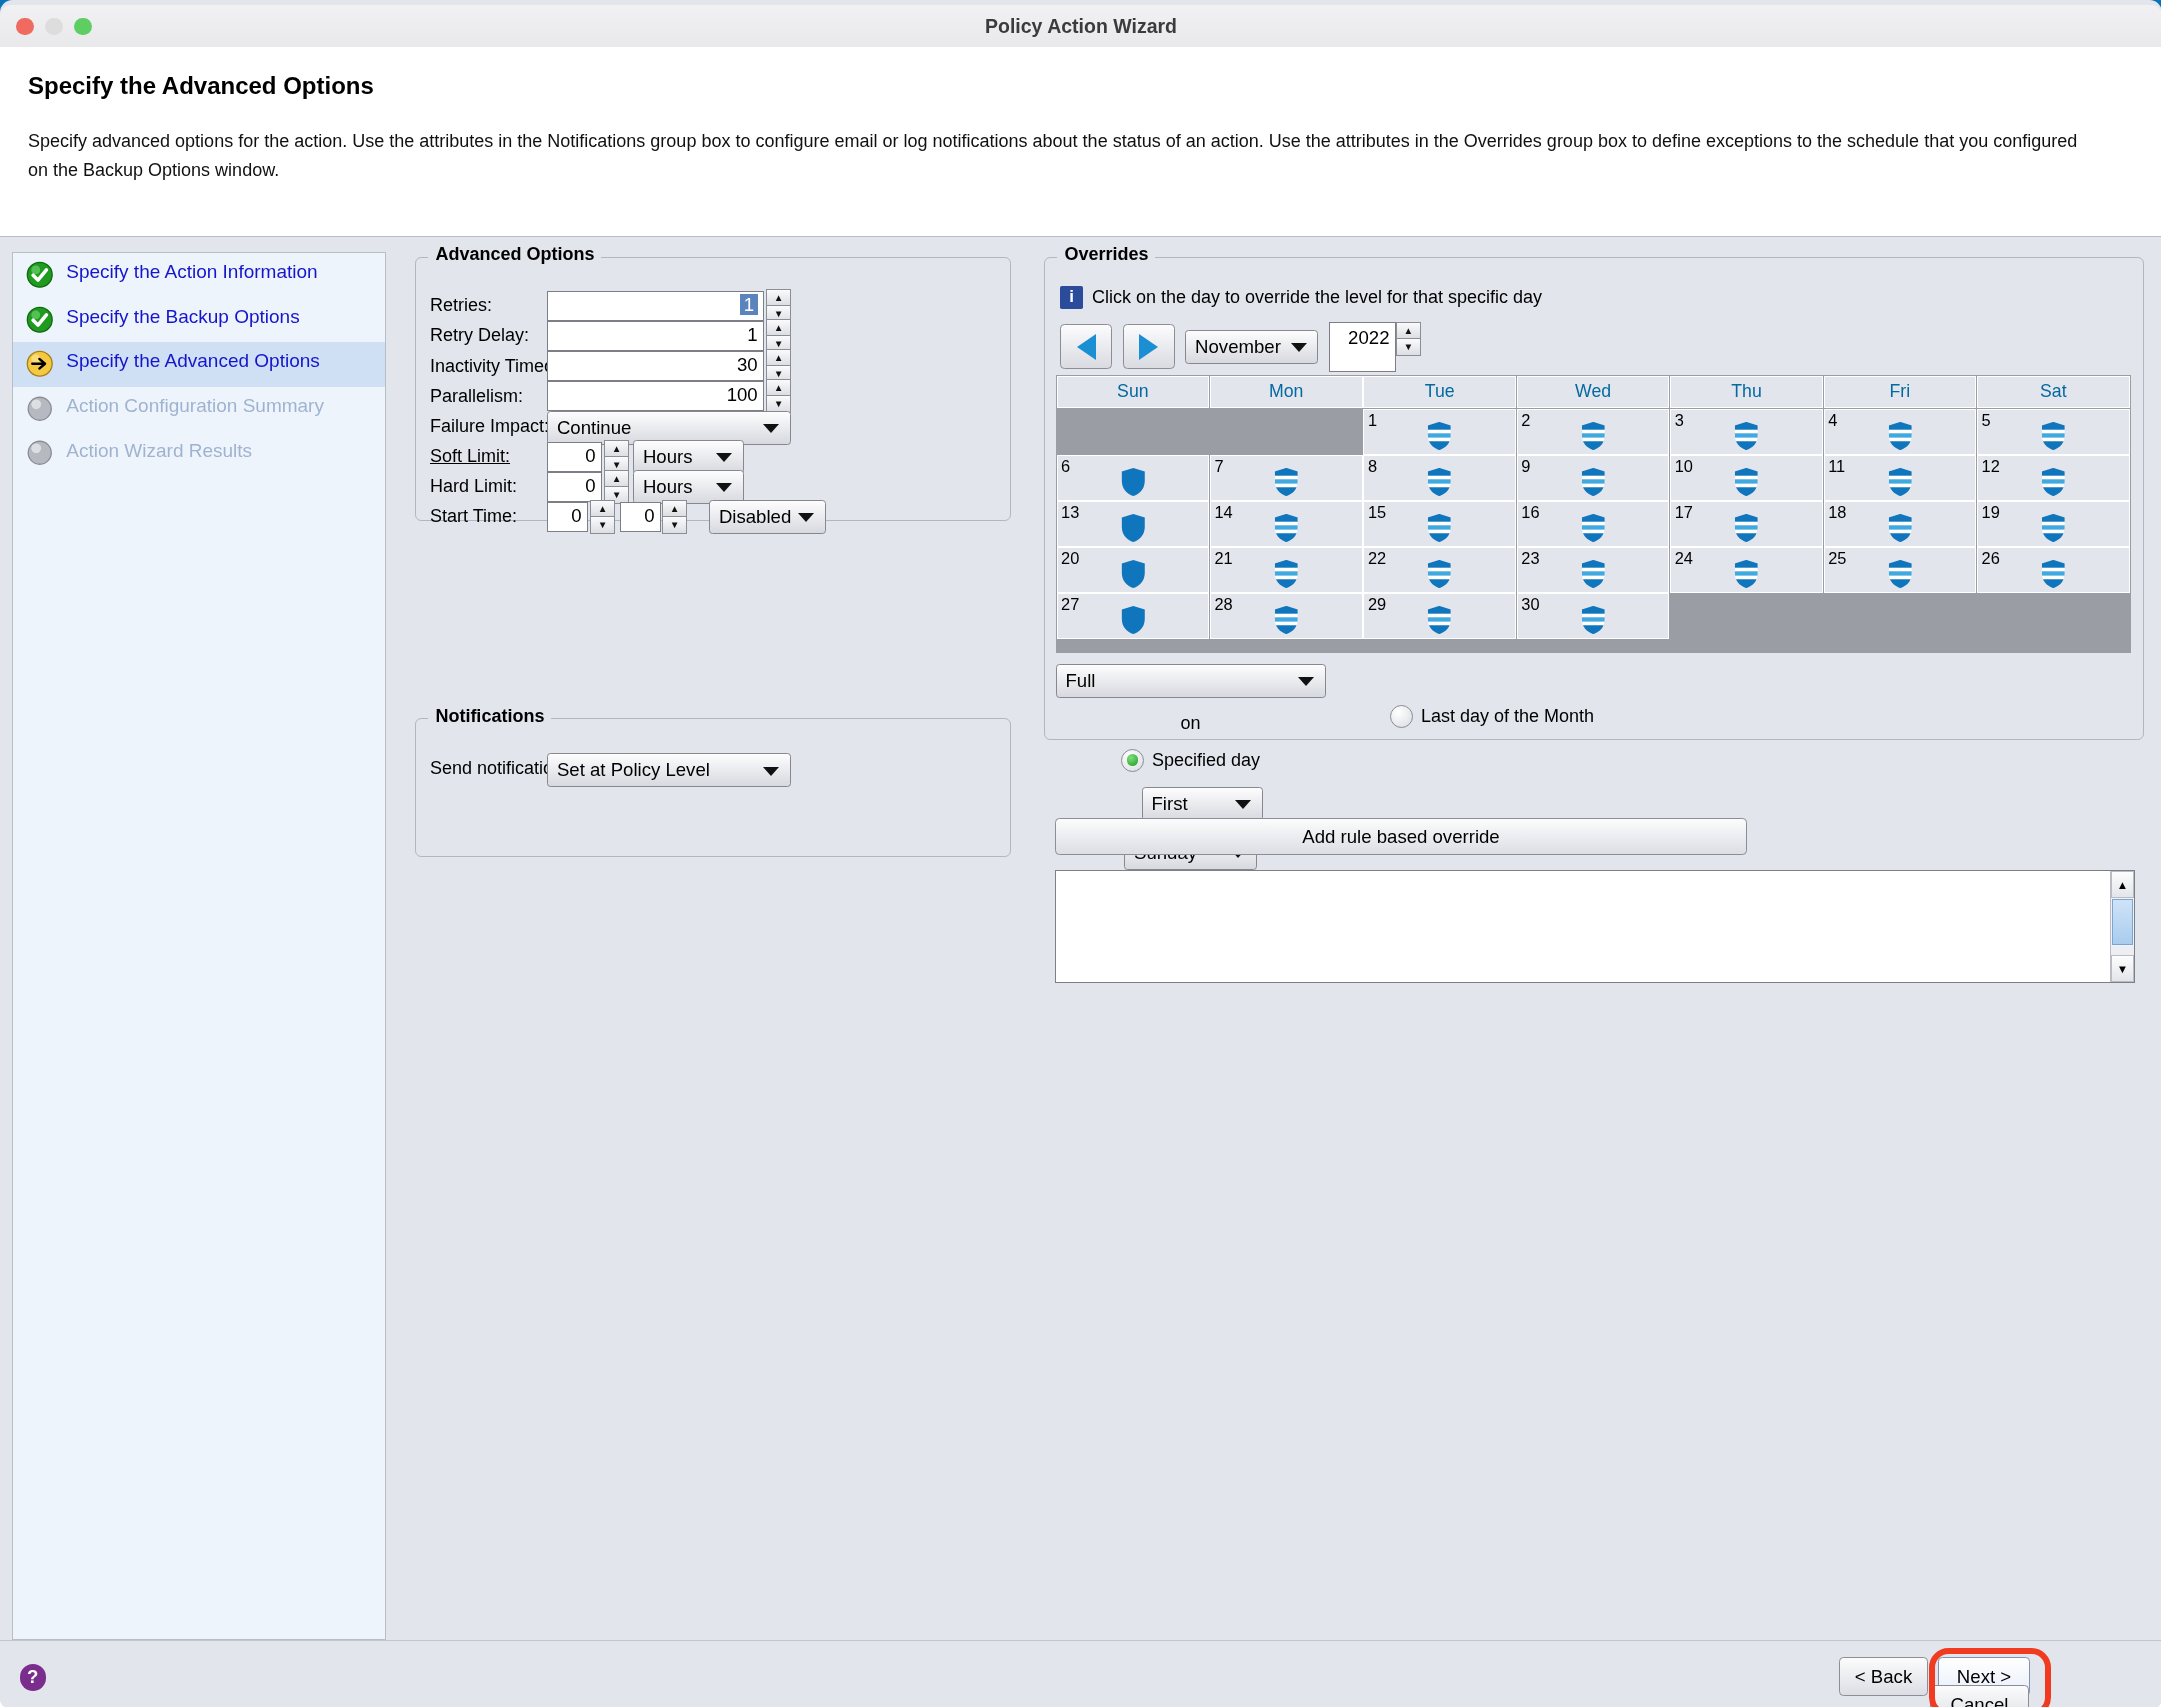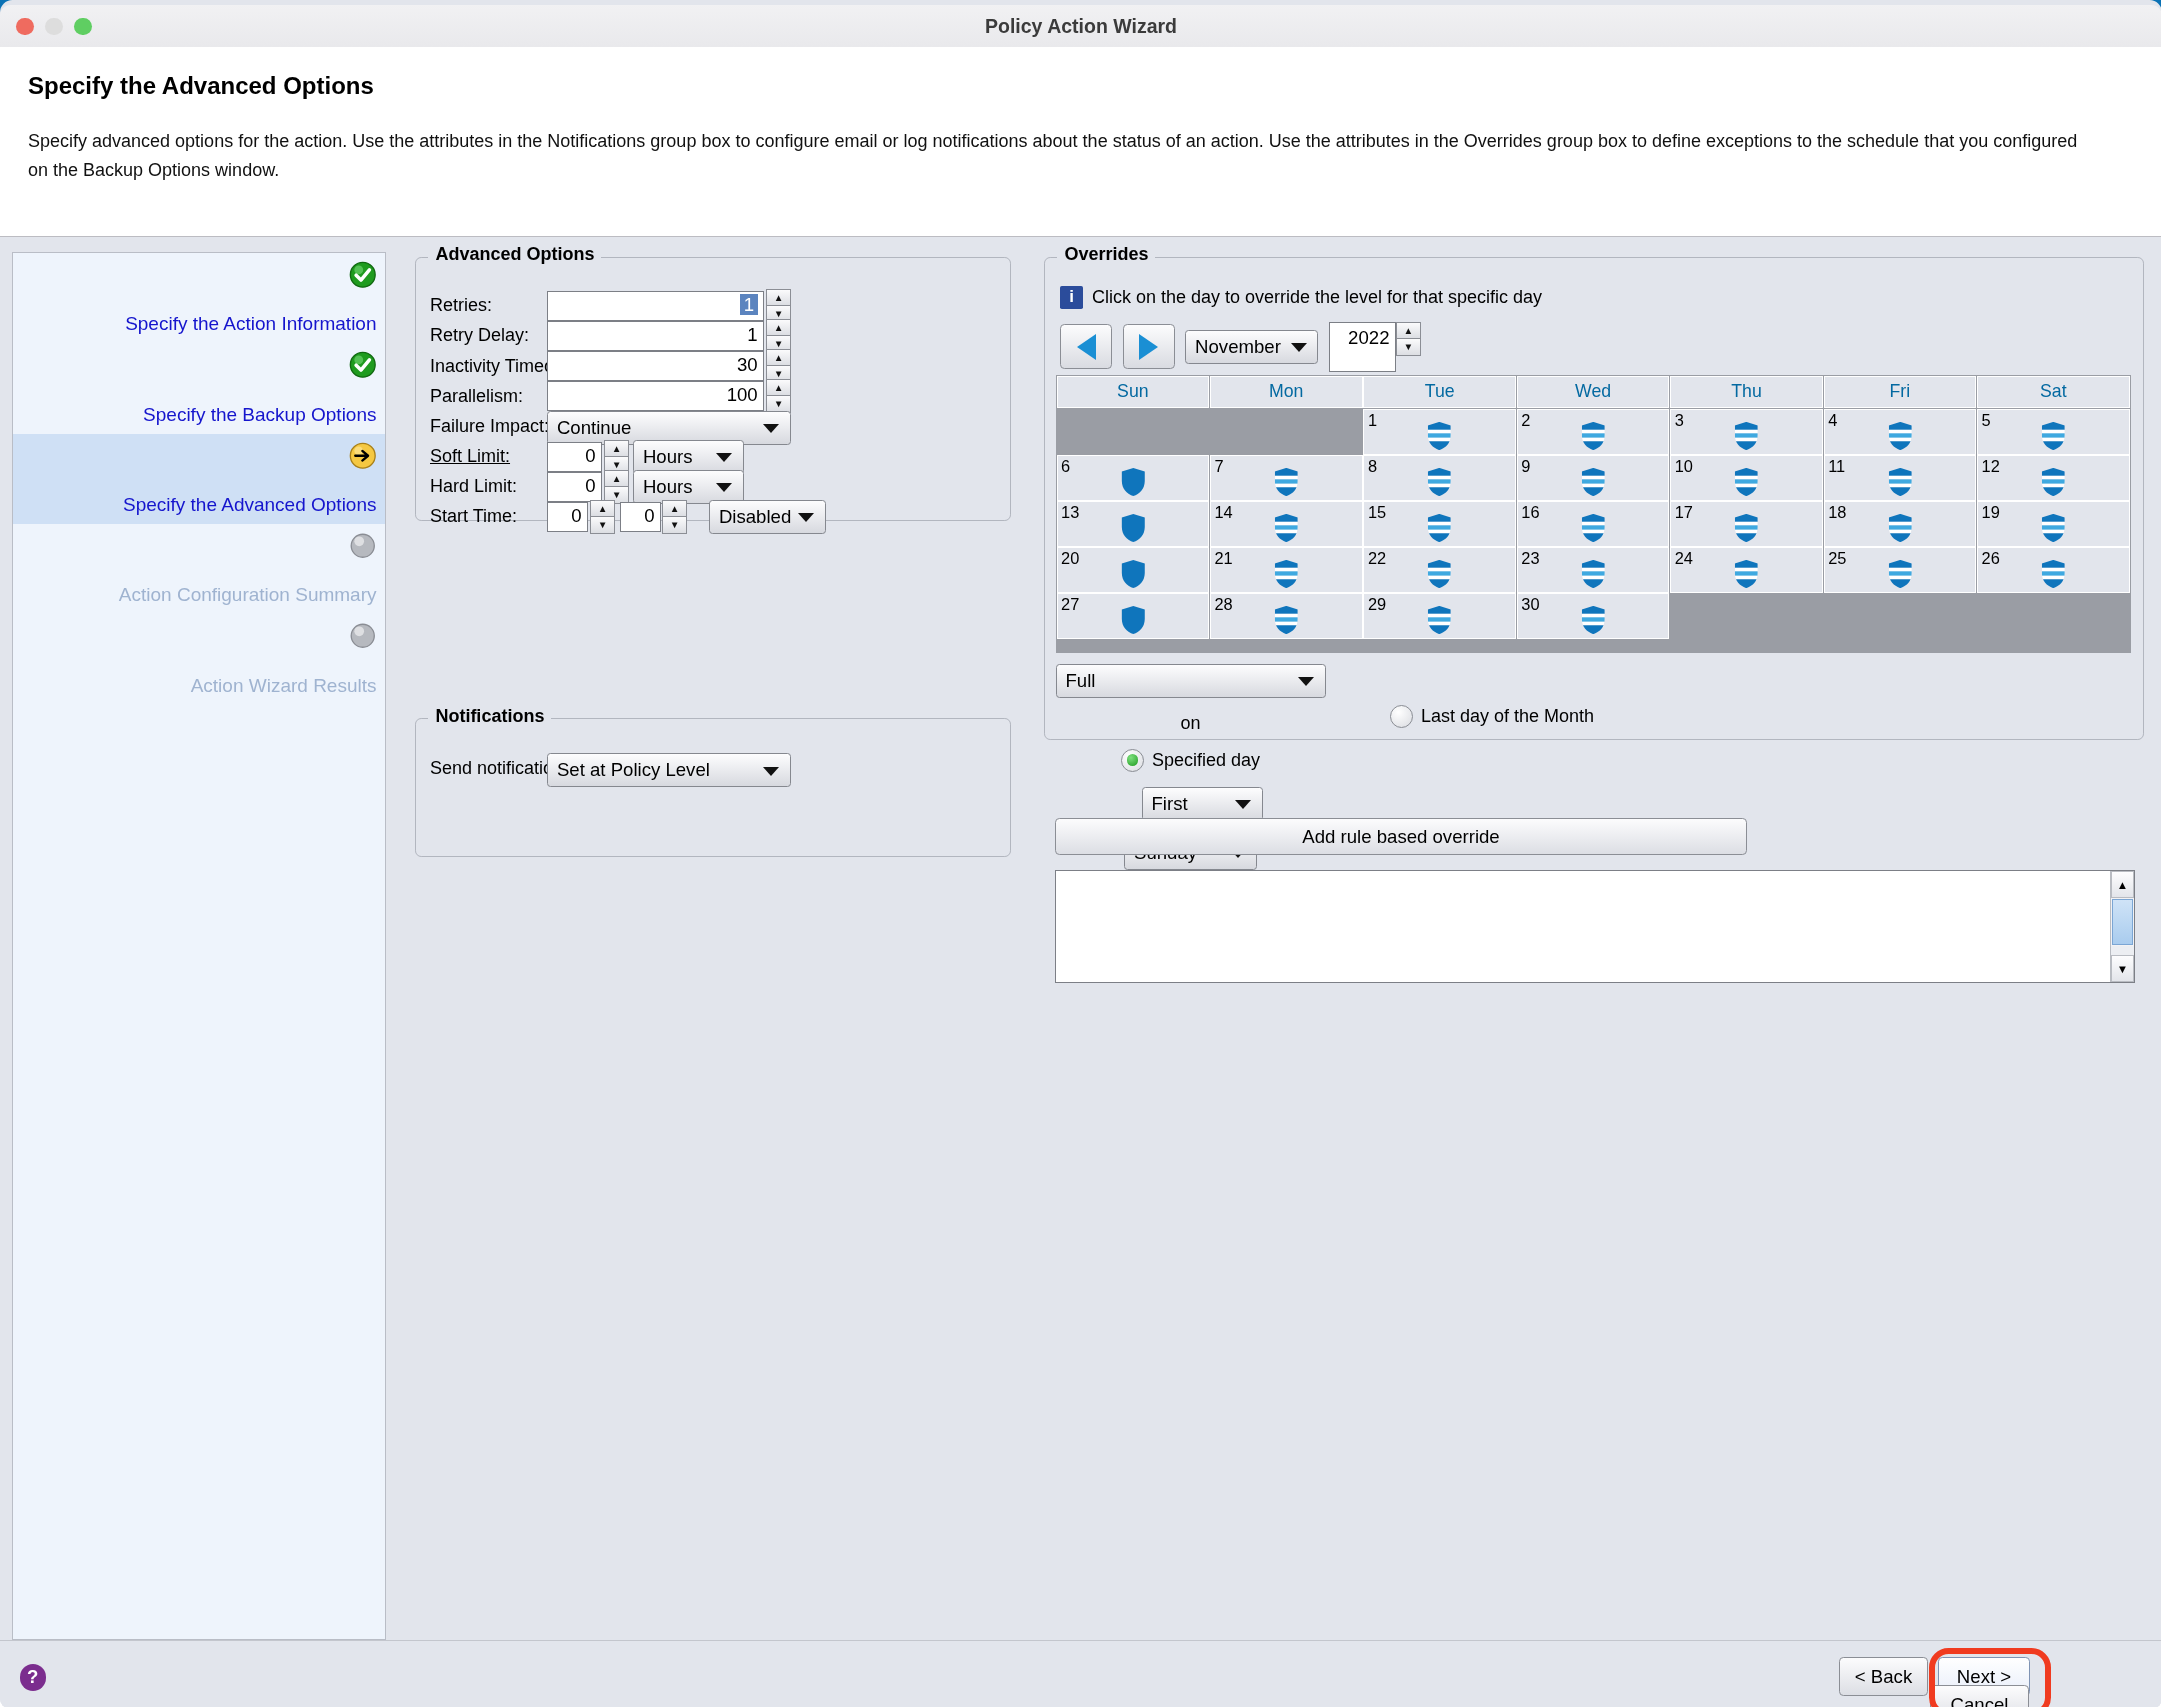--- a/index.html
+++ b/index.html
@@ -52,22 +52,22 @@
   
   .body-area{
     position:absolute;left:0;top:237px;width:2162px;height:1404px;background:#e2e5ec;
   }
   
   .sidebar{
     position:absolute;left:12.4px;top:15px;width:372px;height:1386px;
     background:#eef4fc;border:0.9px solid #b9bdc6;
   }
   .nav-item{
-    position:relative;display:flex;align-items:flex-end;gap:22px;
-    padding:5.3px 8.9px 5.3px 12.4px;min-height:34px;flex-direction:column;
+    position:relative;display:flex;align-items:flex-start;gap:13px;
+    padding:5.3px 8.9px 5.3px 12.4px;min-height:34px;
   }
   .nav-item.active{background:#cfe0f5;}
   .nav-ico{width:27.5px;height:27.5px;flex:0 0 27.5px;margin-top:2.7px;}
   .nav-label{font-size:19px;line-height:27.5px;color:#1515cd;}
   .nav-item.done .nav-label{color:#1515cd;}
   .nav-item.pending .nav-label{color:#9fb3d0;}
   
   .groupbox{
     position:absolute;border:0.9px solid #b2b6bf;border-radius:6.2px;background:transparent;
   }

